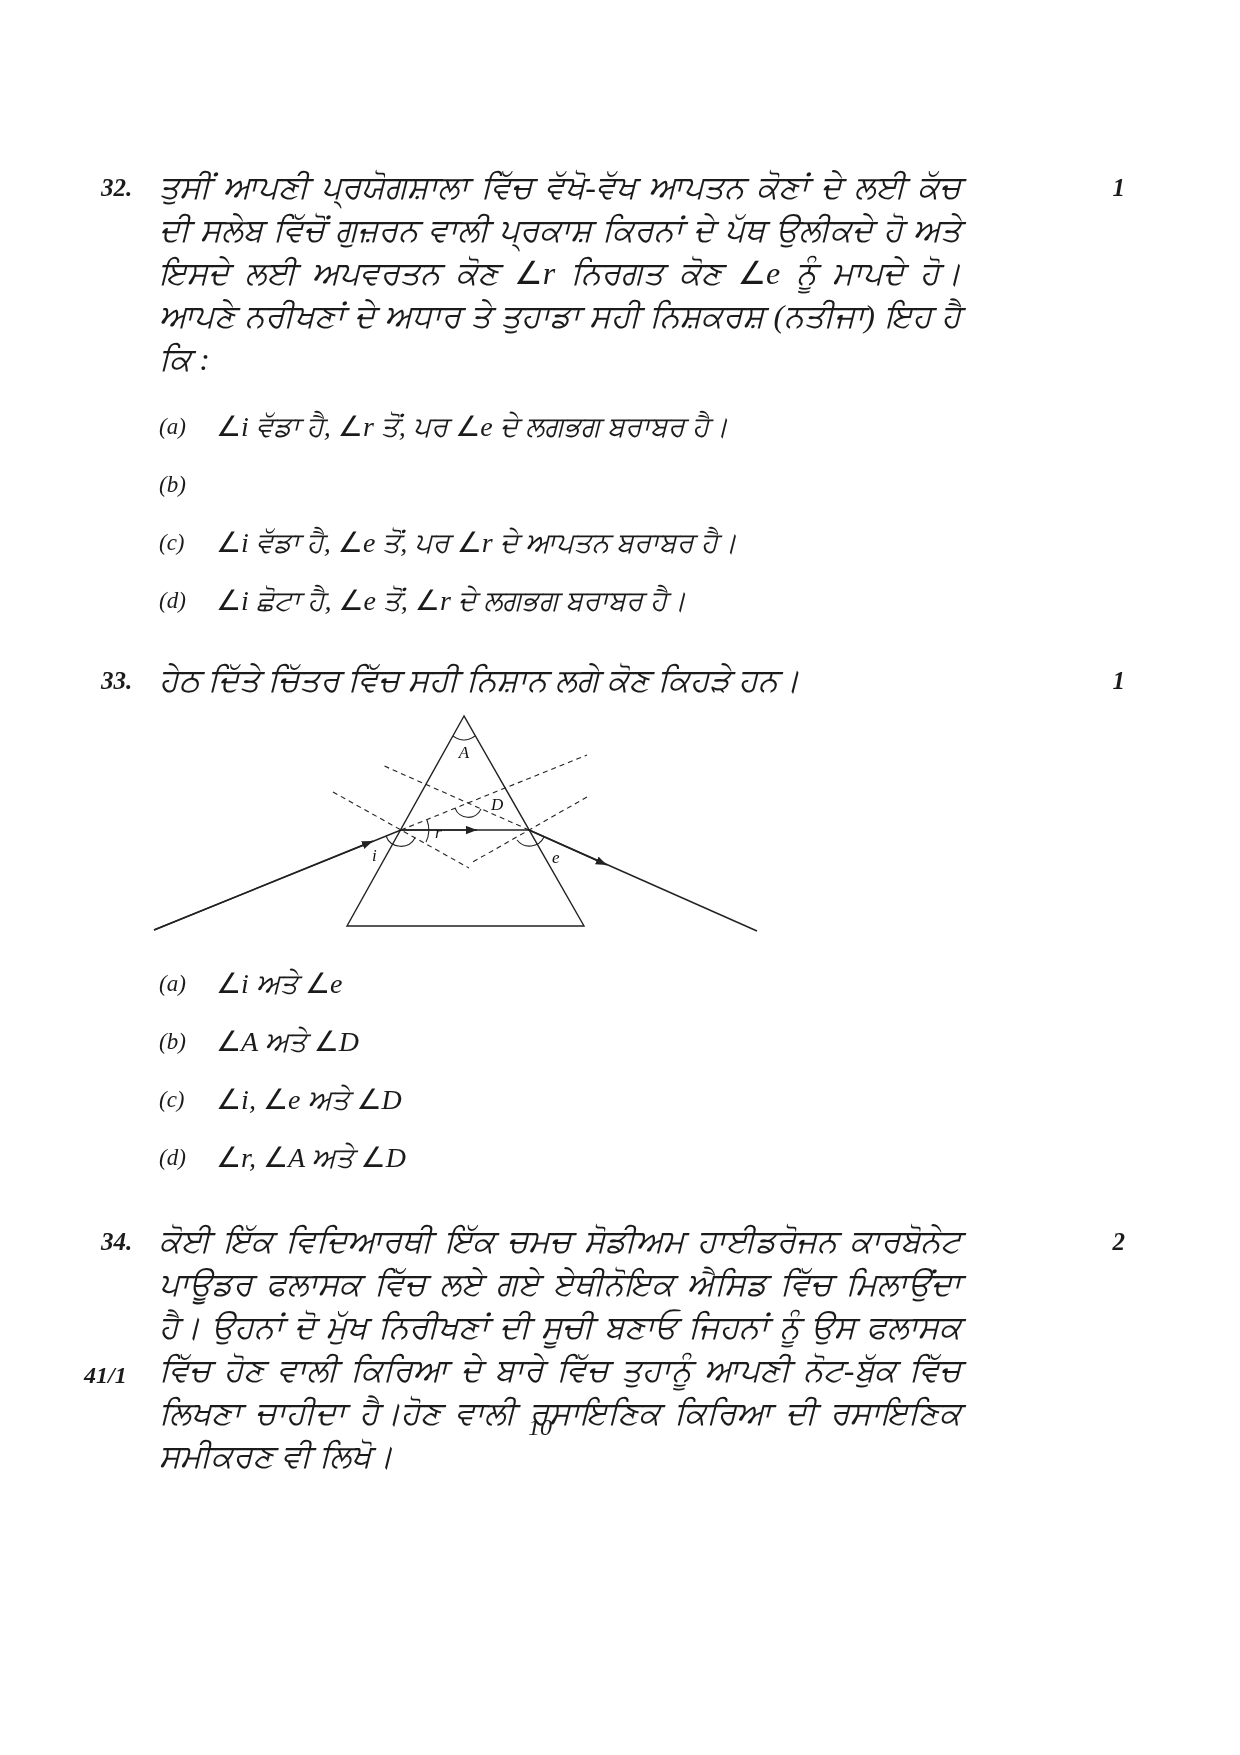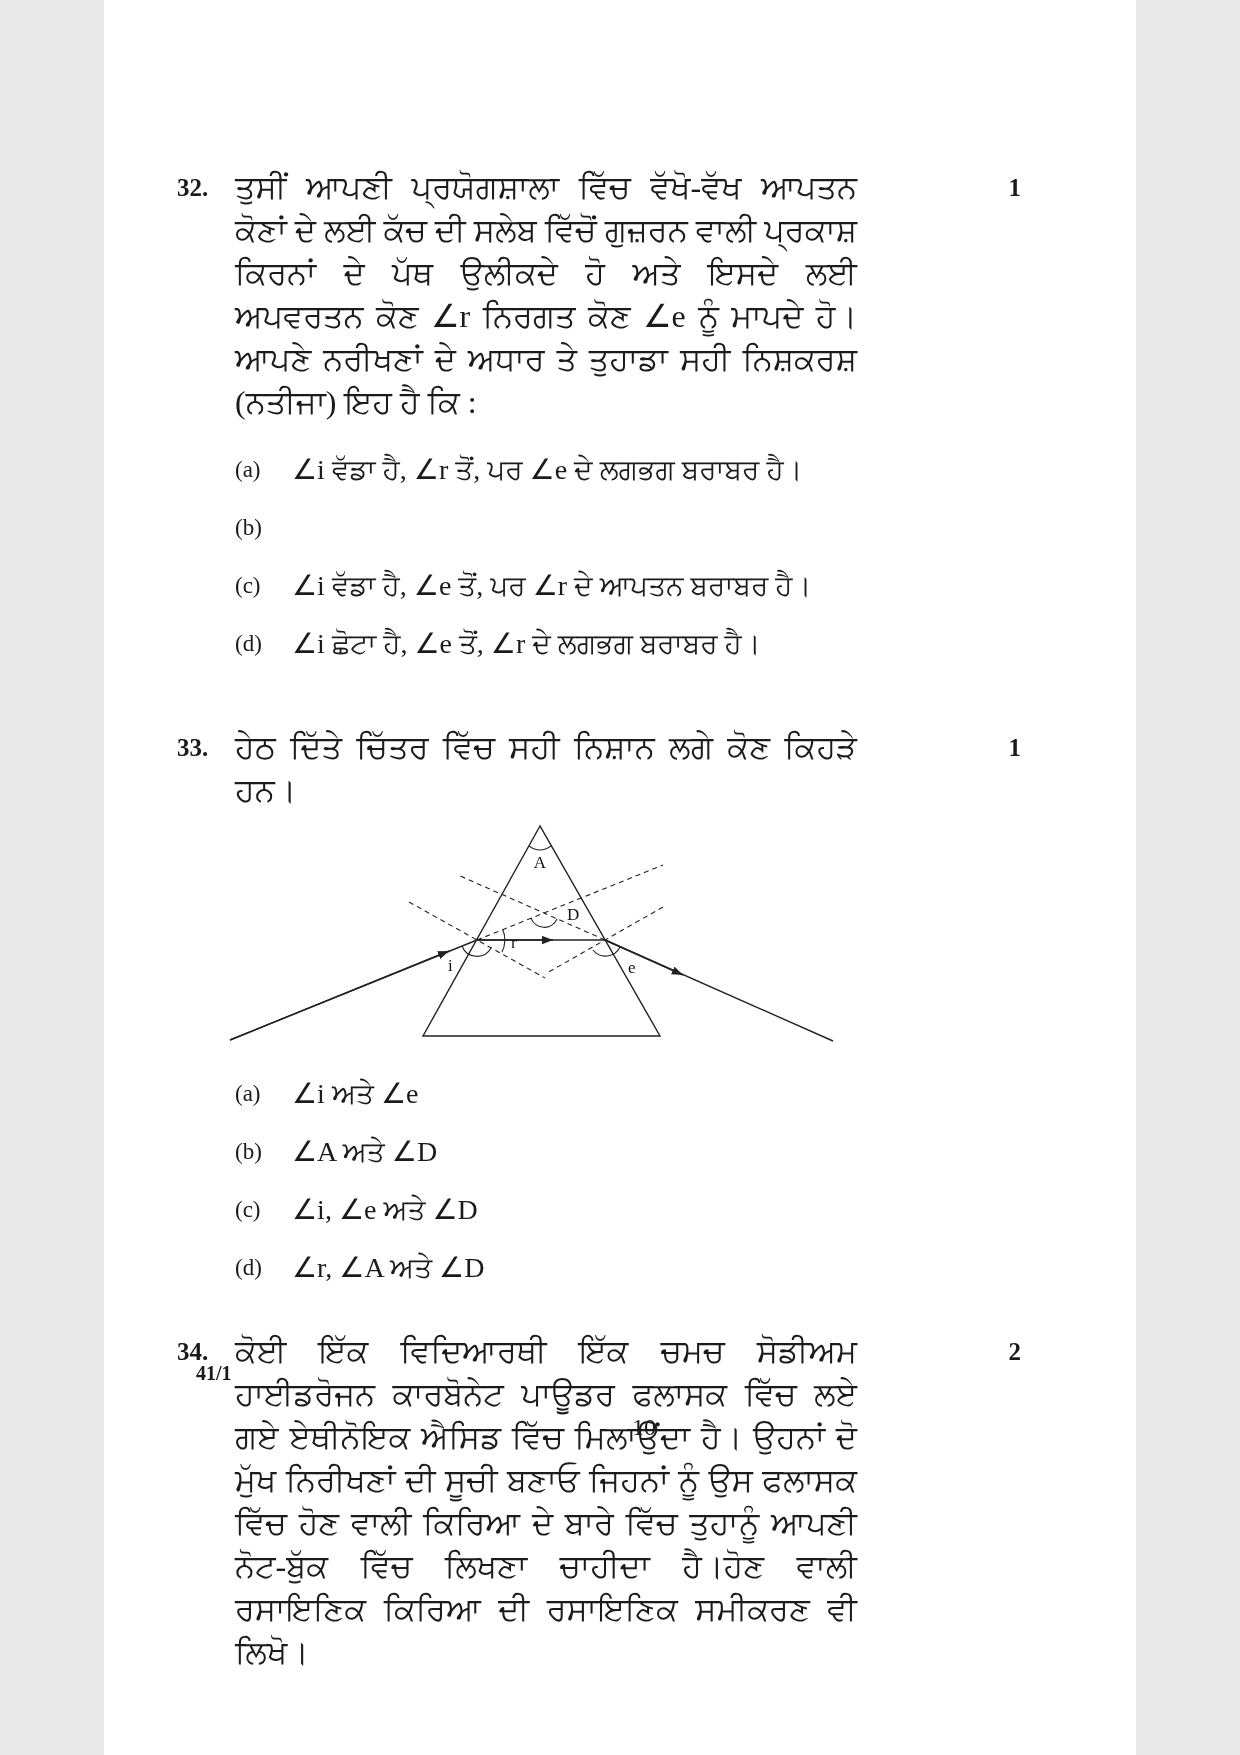--- a/index.html
+++ b/index.html
@@ -1,26 +1,27 @@
 <!DOCTYPE html>
 <html><head>
 <meta charset="utf-8">
 <style>
   html, body { margin: 0; padding: 0; background: #e9e9e9; }
   .page {
     position: relative;
-    width: 1032px;
+    width: 1240px;
     height: 1755px;
     margin: 0 auto;
     background: #ffffff;
     color: #1b1b1b;
     font-family: "Liberation Serif", "DejaVu Sans", serif;
     box-sizing: border-box;
-    padding: 166px 115px 0 73px;
+    padding: 166px 115px 0 101px;
     overflow: hidden;
+    font-style: italic;
   }
   .qrow { display: flex; align-items: flex-start; }
   .qnum {
     width: 58px;
     flex: 0 0 58px;
     font-weight: bold;
     font-size: 25px;
     line-height: 43px;
   }
   .qtext {
@@ -40,35 +41,35 @@
   }
   .options { margin-top: 28px; margin-left: 58px; }
   .opt { display: flex; margin-bottom: 22px; }
   .olabel {
     flex: 0 0 57px;
     width: 57px;
     font-size: 23px;
     line-height: 36px;
   }
   .otext { font-size: 28px; line-height: 36px; }
-  .q33-block { margin-top: 64px; }
+  .q33-block { margin-top: 40px; }
   .q34-block { margin-top: 44px; }
   .diagram-wrap { margin-top: 6px; margin-left: 38px; width: 640px; height: 230px; }
   .diagram-wrap svg { display: block; }
   .diag-label {
     font-family: "Liberation Serif", "DejaVu Serif", serif;
     font-size: 17px;
     fill: #111111;
   }
   .footer-code {
     position: absolute;
-    left: 92px;
+    left: 84px;
     top: 1362px;
     font-weight: bold;
-    font-size: 20px;
+    font-size: 24px;
   }
   .footer-page {
     position: absolute;
     left: 528px;
     top: 1414px;
     font-size: 24px;
   }
 </style>
 </head>
 <body>

